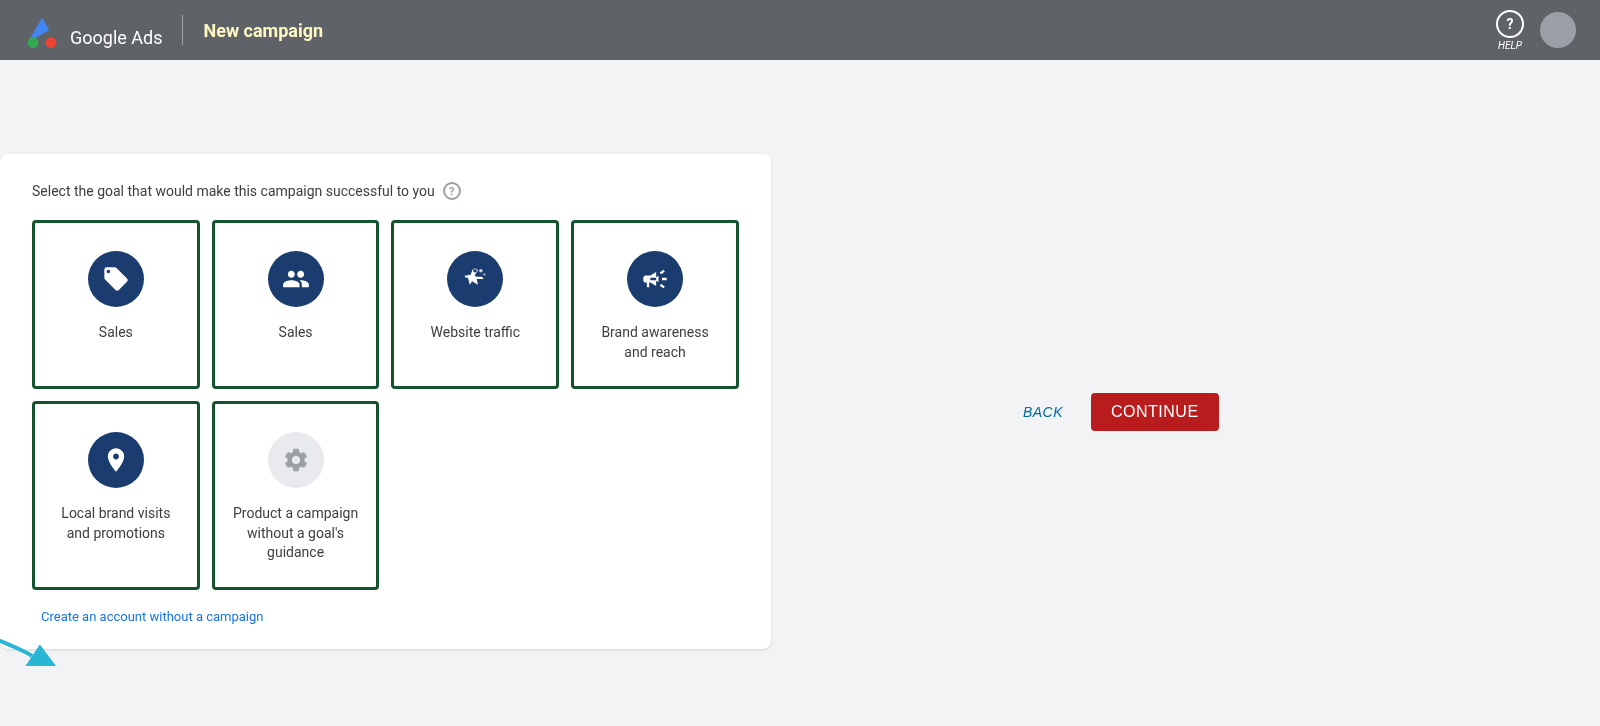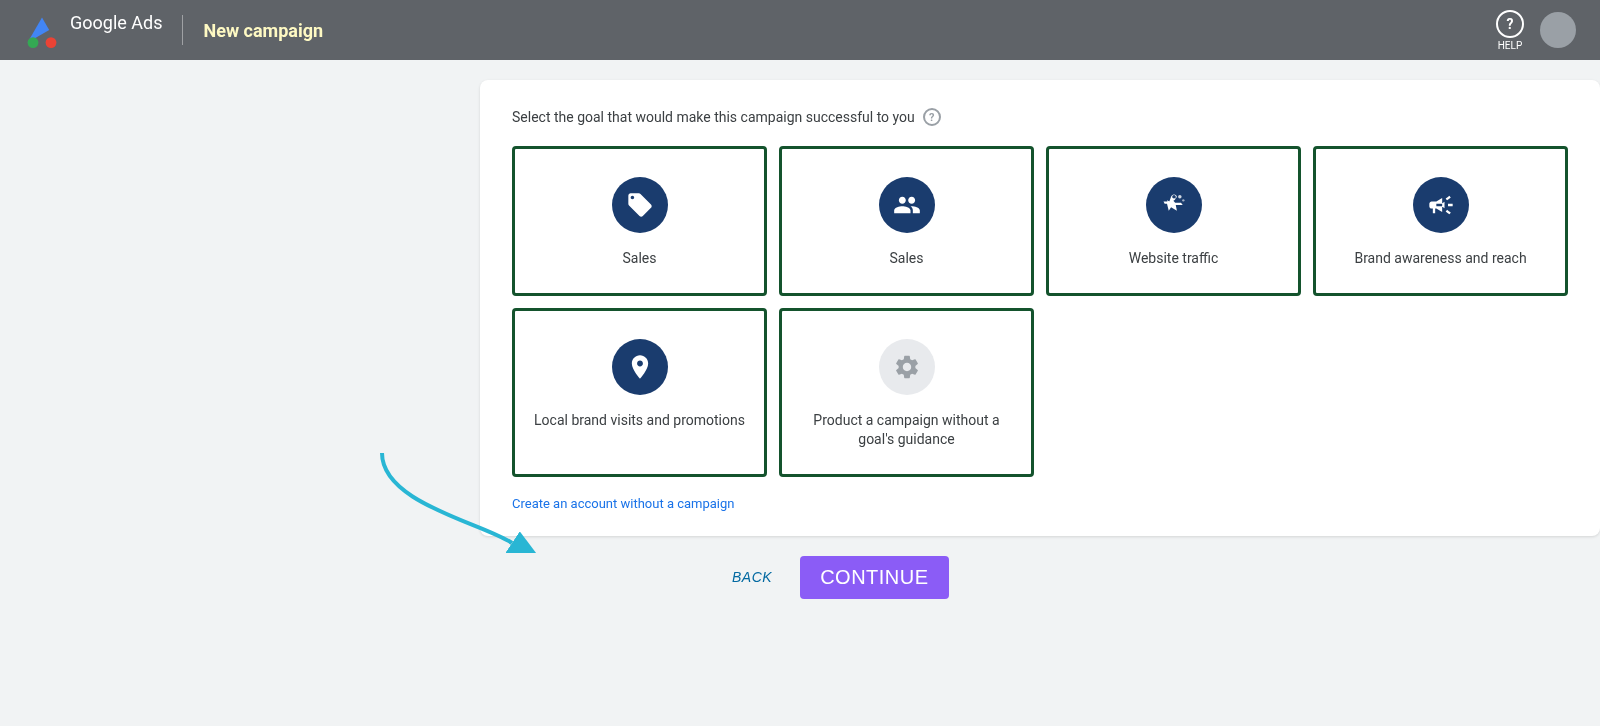--- a/index.html
+++ b/index.html
@@ -20,21 +20,21 @@
       padding: 0 24px;
       height: 60px;
     }
     #header-left {
       display: flex;
       align-items: center;
       gap: 16px;
     }
     #logo-container {
       display: flex;
-      align-items: flex-start;
+      align-items: flex-end;
       gap: 10px;
     }
     #logo-icon {
       width: 36px;
       height: 36px;
     }
     #app-name {
       color: #ffffff;
       font-size: 18px;
       font-weight: 400;
@@ -71,35 +71,36 @@
       align-items: center;
       justify-content: center;
       font-size: 14px;
       font-weight: bold;
       color: #ffffff;
     }
     #help-label {
       font-size: 10px;
       color: #ffffff;
       margin-top: 2px;
+      font-style: italic;
     }
     #account-avatar {
       width: 36px;
       height: 36px;
       border-radius: 50%;
       background: #9aa0a6;
       cursor: pointer;
     }
 
     
     #main {
       display: flex;
-      flex-direction: column;
-      align-items: flex-end;
-      padding: 20px 0 16px 0;
+      flex-direction: row;
+      align-items: center;
+      padding: 20px 0 3px 0;
       height: calc(726px - 60px);
     }
 
     
     #card {
       background: #ffffff;
       border-radius: 8px;
       padding: 28px 32px 24px 32px;
       width: 1120px;
       box-shadow: 0 1px 3px rgba(0,0,0,0.12);
@@ -169,20 +170,21 @@
       color: #3c4043;
       font-size: 14px;
       text-align: center;
       line-height: 1.4;
     }
     #account-link {
       color: #1a73e8;
       font-size: 13px;
       cursor: pointer;
       text-decoration: none;
+      margin-left: 9px;
     }
     #arrow-svg {
       position: absolute;
       left: -190px;
       top: -100px;
       pointer-events: none;
     }
 
     
     #footer {
@@ -199,24 +201,24 @@
       color: #0369a1;
       font-size: 14px;
       font-weight: 500;
       cursor: pointer;
       padding: 8px 12px;
       letter-spacing: 0.5px;
       text-transform: uppercase;
       font-style: italic;
     }
     #continue-button {
-      background: #8b5cf6;
+      background: #b91c1c;
       border: none;
       color: #ffffff;
-      font-size: 20px;
+      font-size: 16px;
       font-weight: 500;
       cursor: pointer;
       padding: 10px 20px;
       border-radius: 4px;
       letter-spacing: 0.5px;
       text-transform: uppercase;
     }
   </style>
 </head>
 <body>

